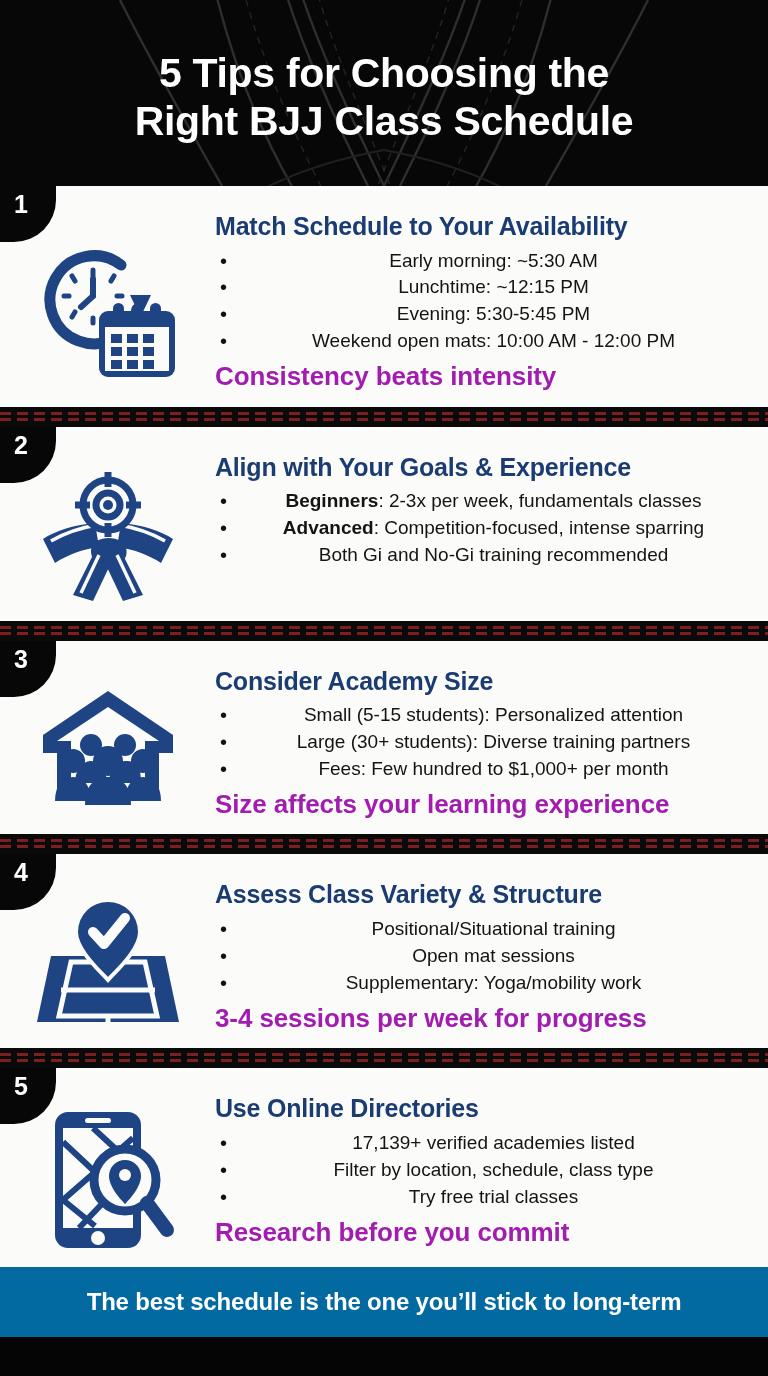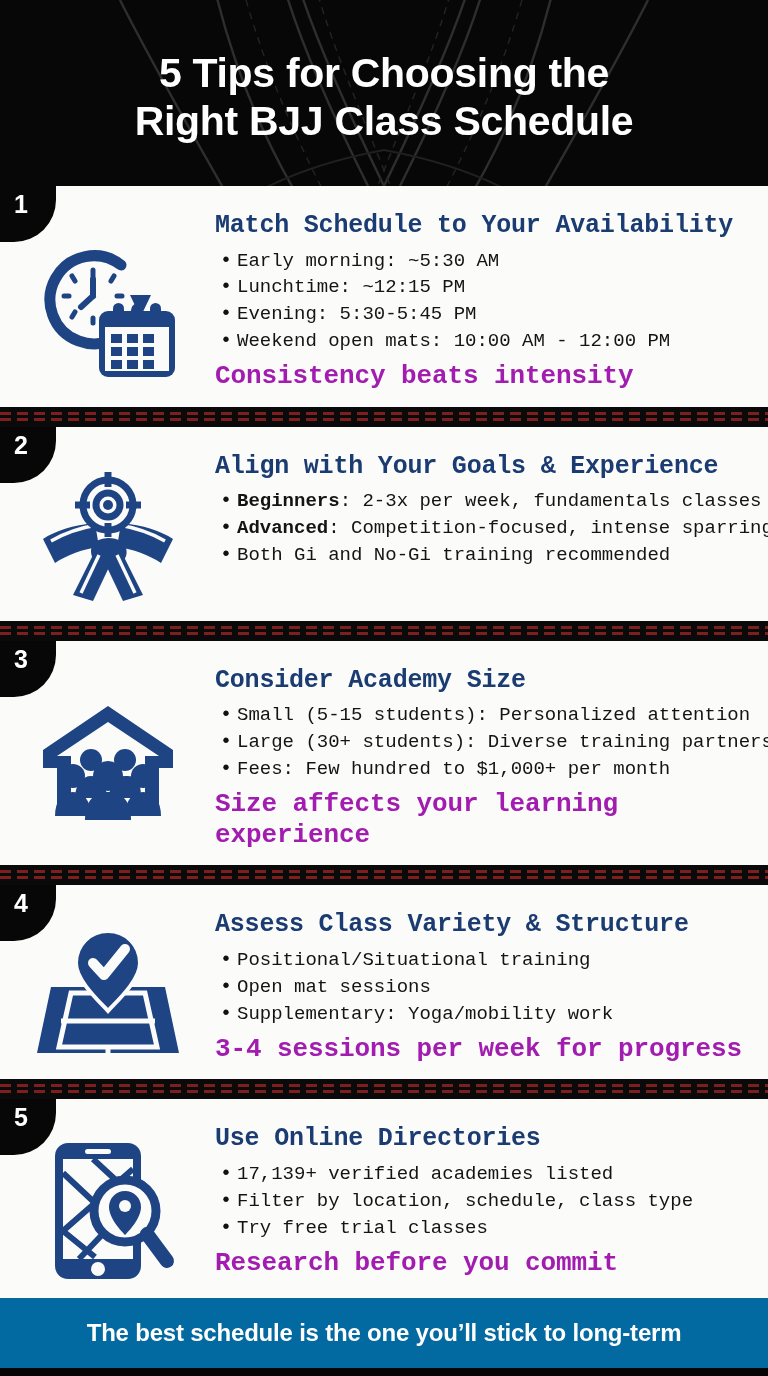--- a/index.html
+++ b/index.html
@@ -88,34 +88,34 @@
     align-items:center;
     justify-content:center;
     padding-top:26px;
     align-self:stretch;
   }
   .icon-col svg { display:block; }
   .text-col {
     flex:1 1 auto;
     padding-top:12px;
     min-width:0;
-    font-family:Liberation Mono, monospace;
   }
   .sec-title {
     color:#1b3c72;
     font-size:25px;
     font-weight:bold;
     line-height:1.14;
     margin-bottom:7px;
     letter-spacing:-0.2px;
   }
   ul.bullets {
     list-style:none;
     margin:0 0 6px 0;
     padding:0;
+    text-align:center;
   }
   ul.bullets li {
     position:relative;
     color:#141414;
     font-size:19px;
     line-height:1.42;
     padding-left:22px;
     white-space:nowrap;
   }
   ul.bullets li::before {

